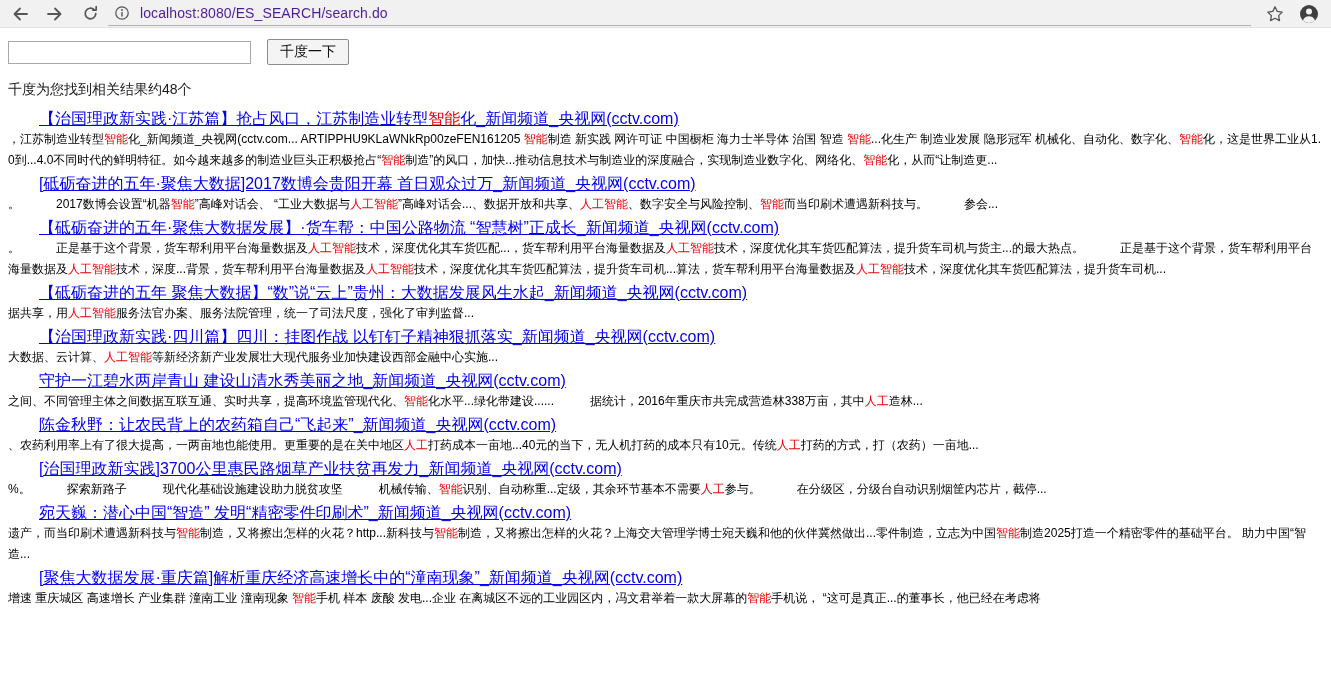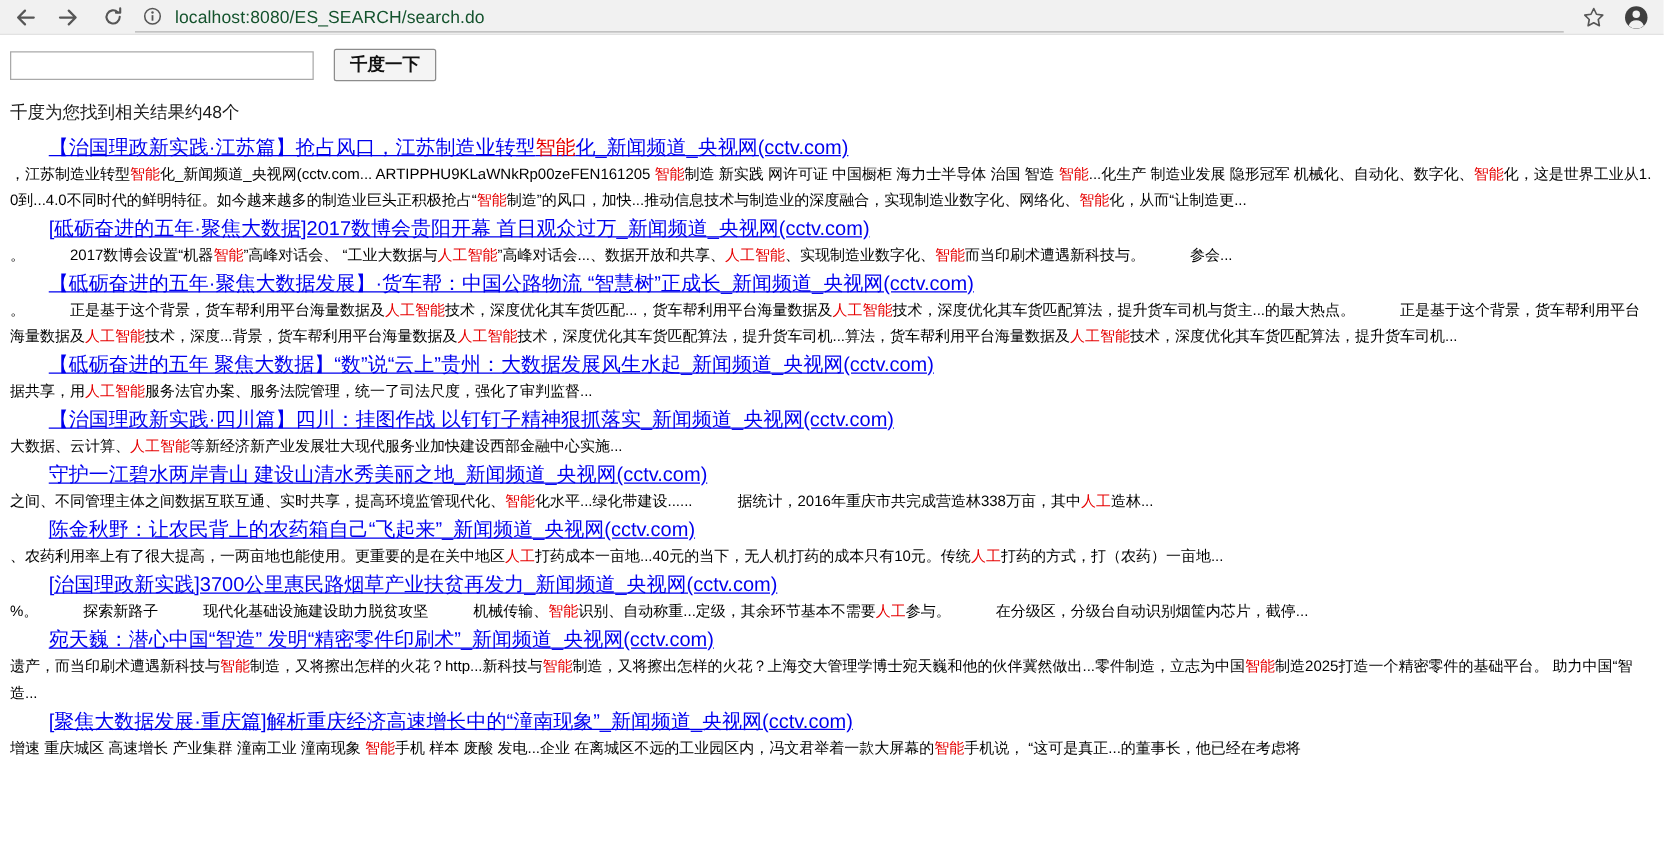--- a/index.html
+++ b/index.html
@@ -6,28 +6,28 @@
   * { box-sizing:border-box; margin:0; padding:0; }
   body { background:#fff; font-family:"Liberation Sans","DejaVu Sans",sans-serif; }
   .viewport { width:1331px; height:675px; overflow:hidden; background:#fff; position:relative; }
 
   
   .toolbar { height:28px; background:#f1f1f1; display:flex; align-items:center; padding:0 12px 0 10px; border-bottom:1px solid #e2e2e2; }
   .nav-group { display:flex; align-items:center; gap:15px; margin-right:8px; }
   .icon-btn { display:flex; align-items:center; justify-content:center; width:20px; height:20px; color:#565656; cursor:pointer; }
   .icon-btn svg { display:block; }
   .omnibox { flex:1; display:flex; align-items:center; gap:8px; height:24px; border-bottom:1px solid #b3b3b3; margin-right:14px; padding:0 4px; }
-  .url-text { font-size:14px; color:#14532d; letter-spacing:.1px;text-align:center; }
+  .url-text { font-size:14px; color:#4c1d95; letter-spacing:.1px;text-align:center; }
   .right-group { display:flex; align-items:center; gap:14px; }
 
   
   .page { padding:8px 8px 0 8px; }
   .searchbar { display:flex; align-items:center; gap:16px; margin:3px 0 16px 0; }
   .search-input { width:243px; height:23px; border:1px solid #a9a9a9; font-size:14px; padding:0 4px; outline:none; font-family:inherit; }
-  .search-btn { font-size:14px; padding:3px 12px; background:#f4f4f4; border:1px solid #8c8c8c; border-radius:2px; cursor:pointer; font-family:inherit; color:#111;font-weight:bold; }
+  .search-btn { font-size:14px; padding:3px 12px; background:#f4f4f4; border:1px solid #8c8c8c; border-radius:2px; cursor:pointer; font-family:inherit; color:#111; }
   .summary { font-size:14px; color:#1a1a1a; margin-bottom:9px; }
   .result { margin-bottom:2px; }
   .title-line { line-height:21px; }
   .title { font-size:16px; line-height:21px; color:var(--link); text-decoration:underline; cursor:pointer;margin-left:31px; }
   .snippet { font-size:12px; line-height:21px; color:#000; white-space:pre-wrap; word-break:break-all; }
   .hl { color:var(--highlight); }
 </style>
 </head>
 <body>
 
@@ -85,21 +85,21 @@
     </div>
     <div class="summary">千度为您找到相关结果约48个</div>
     <div id="results">
   <div class="result">
     <div class="title-line"><a class="title" href="#"><span>【治国理政新实践·江苏篇】抢占风口，江苏制造业转型</span><span class="hl">智能</span><span>化_新闻频道_央视网(cctv.com)</span></a></div>
     <div class="snippet"><span>，江苏制造业转型</span><span class="hl">智能</span><span>化_新闻频道_央视网(cctv.com... ARTIPPHU9KLaWNkRp00zeFEN161205 </span><span class="hl">智能</span><span>制造 新实践 网许可证 中国橱柜 海力士半导体 治国 智造 </span><span class="hl">智能</span><span>...化生产 制造业发展 隐形冠军 机械化、自动化、数字化、</span><span class="hl">智能</span><span>化，这是世界工业从1.0到...4.0不同时代的鲜明特征。如今越来越多的制造业巨头正积极抢占“</span><span class="hl">智能</span><span>制造”的风口，加快...推动信息技术与制造业的深度融合，实现制造业数字化、网络化、</span><span class="hl">智能</span><span>化，从而“让制造更...</span></div>
   </div>
 
   <div class="result">
     <div class="title-line"><a class="title" href="#"><span>[砥砺奋进的五年·聚焦大数据]2017数博会贵阳开幕 首日观众过万_新闻频道_央视网(cctv.com)</span></a></div>
-    <div class="snippet"><span>。　　　2017数博会设置“机器</span><span class="hl">智能</span><span>”高峰对话会、 “工业大数据与</span><span class="hl">人工智能</span><span>”高峰对话会...、数据开放和共享、</span><span class="hl">人工智能</span><span>、实现制造业数字化、</span><span class="hl">智能</span><span>而当印刷术遭遇新科技与。　　　参会...</span></div>
+    <div class="snippet"><span>。　　　2017数博会设置“机器</span><span class="hl">智能</span><span>”高峰对话会、 “工业大数据与</span><span class="hl">人工智能</span><span>”高峰对话会...、数据开放和共享、</span><span class="hl">人工智能</span><span>、数字安全与风险控制、</span><span class="hl">智能</span><span>而当印刷术遭遇新科技与。　　　参会...</span></div>
   </div>
 
   <div class="result">
     <div class="title-line"><a class="title" href="#"><span>【砥砺奋进的五年·聚焦大数据发展】·货车帮：中国公路物流 “智慧树”正成长_新闻频道_央视网(cctv.com)</span></a></div>
     <div class="snippet"><span>。　　　正是基于这个背景，货车帮利用平台海量数据及</span><span class="hl">人工智能</span><span>技术，深度优化其车货匹配...，货车帮利用平台海量数据及</span><span class="hl">人工智能</span><span>技术，深度优化其车货匹配算法，提升货车司机与货主...的最大热点。　　　正是基于这个背景，货车帮利用平台海量数据及</span><span class="hl">人工智能</span><span>技术，深度...背景，货车帮利用平台海量数据及</span><span class="hl">人工智能</span><span>技术，深度优化其车货匹配算法，提升货车司机...算法，货车帮利用平台海量数据及</span><span class="hl">人工智能</span><span>技术，深度优化其车货匹配算法，提升货车司机...</span></div>
   </div>
 
   <div class="result">
     <div class="title-line"><a class="title" href="#"><span>【砥砺奋进的五年 聚焦大数据】“数”说“云上”贵州：大数据发展风生水起_新闻频道_央视网(cctv.com)</span></a></div>
     <div class="snippet"><span>据共享，用</span><span class="hl">人工智能</span><span>服务法官办案、服务法院管理，统一了司法尺度，强化了审判监督...</span></div>

